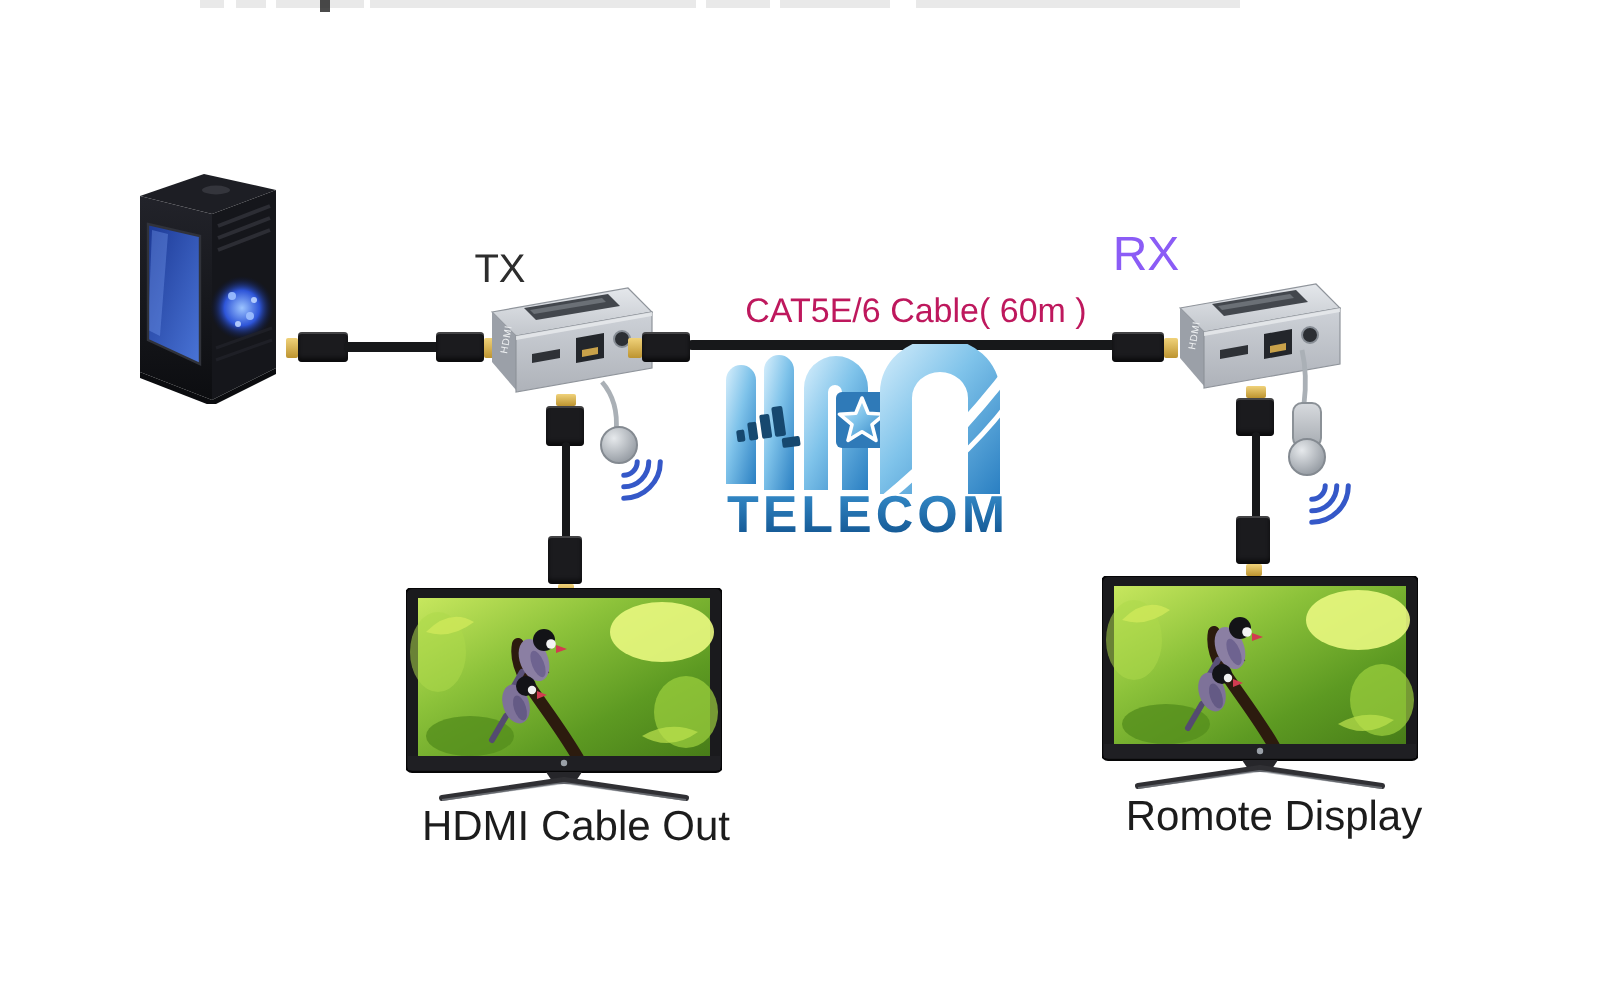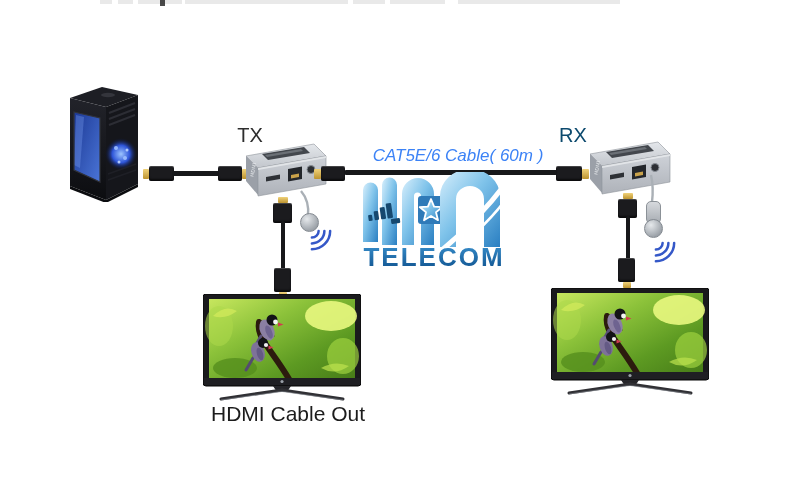--- a/index.html
+++ b/index.html
@@ -153,27 +153,27 @@
   <div class="abs cable" style="left:172px;top:171px;width:50px;height:5px;"></div>
   <div class="abs plug" style="left:218px;top:166px;width:24px;height:15px;"></div>
   <div class="abs gold" style="left:242px;top:169px;width:7px;height:10px;"></div>
 
   <div class="abs label" style="left:228px;top:124px;width:44px;font-size:20px;color:#2d2d2d;">TX</div>
   <svg class="abs" style="left:236px;top:134px;" width="94" height="66" viewBox="0 0 94 66">
     <use href="#sym-ext"></use>
   </svg>
 
   <div class="abs cable" style="left:344px;top:170px;width:216px;height:5px;"></div>
-  <div class="abs label" style="left:348px;top:146px;width:220px;font-size:17px;color:#3b82f6;font-style:italic;">CAT5E/6 Cable( 60m )</div>
+  <div class="abs label" style="left:348px;top:146px;width:220px;font-size:17px;color:#be185d;">CAT5E/6 Cable( 60m )</div>
   <div class="abs gold" style="left:314px;top:169px;width:7px;height:10px;"></div>
   <div class="abs plug" style="left:321px;top:166px;width:24px;height:15px;"></div>
   <div class="abs plug" style="left:556px;top:166px;width:26px;height:15px;"></div>
   <div class="abs gold" style="left:582px;top:169px;width:7px;height:10px;"></div>
 
-  <div class="abs label" style="left:551px;top:124px;width:44px;font-size:20px;color:#0c4a6e;">RX</div>
+  <div class="abs label" style="left:551px;top:114px;width:44px;font-size:24px;color:#8b5cf6;">RX</div>
   <svg class="abs" style="left:580px;top:132px;" width="94" height="66" viewBox="0 0 94 66">
     <use href="#sym-ext"></use>
   </svg>
 
   <div class="abs gold" style="left:278px;top:197px;width:10px;height:6px;"></div>
   <div class="abs plug" style="left:273px;top:203px;width:19px;height:20px;"></div>
   <div class="abs cable" style="left:281px;top:221px;width:4px;height:49px;"></div>
   <div class="abs plug" style="left:274px;top:268px;width:17px;height:24px;"></div>
   <div class="abs gold" style="left:279px;top:292px;width:8px;height:6px;"></div>
 
@@ -222,14 +222,15 @@
   </svg>
 
   <svg class="abs" style="left:203px;top:294px;" width="158" height="108" viewBox="0 0 158 108">
     <use href="#sym-tv"></use>
   </svg>
   <div class="abs label" style="left:203px;top:402px;width:170px;font-size:21px;color:#1c1c1c;">HDMI Cable Out</div>
 
   <svg class="abs" style="left:551px;top:288px;" width="158" height="108" viewBox="0 0 158 108">
     <use href="#sym-tv"></use>
   </svg>
+  <div class="abs label" style="left:551px;top:397px;width:172px;font-size:21px;color:#1c1c1c;">Romote Display</div>
 
 </div>
 
 </body></html>

